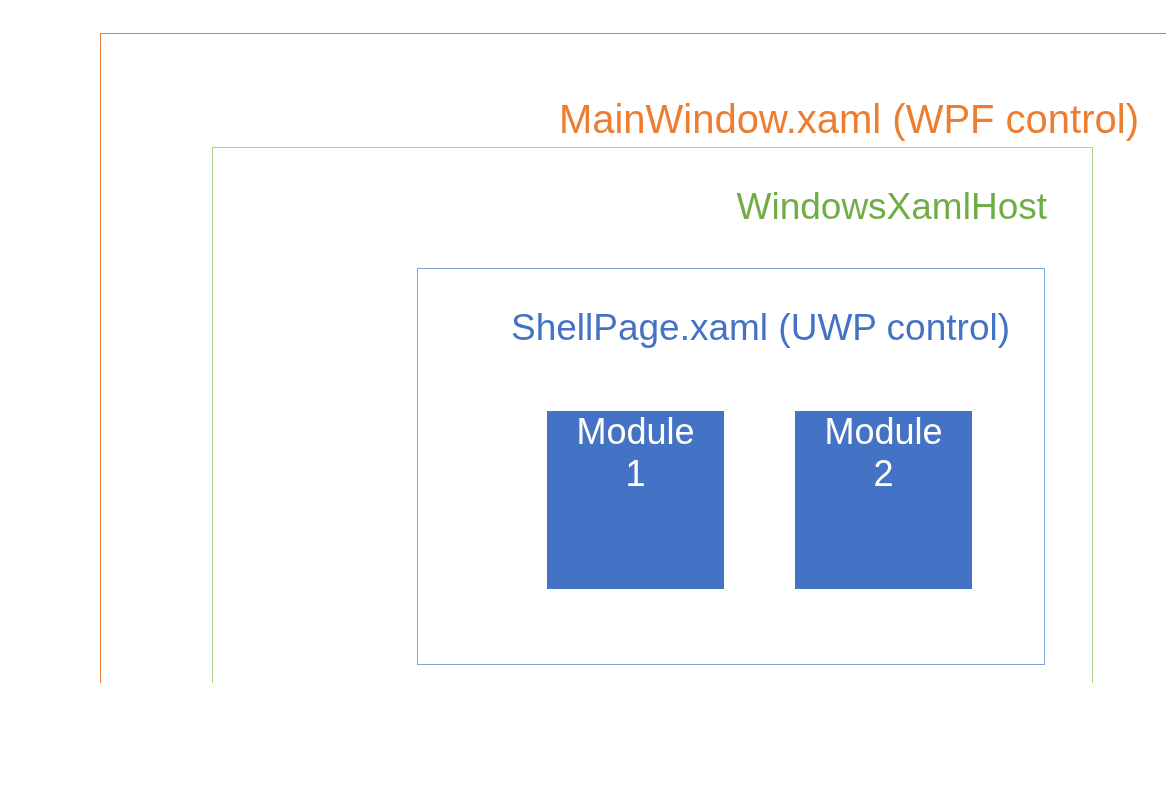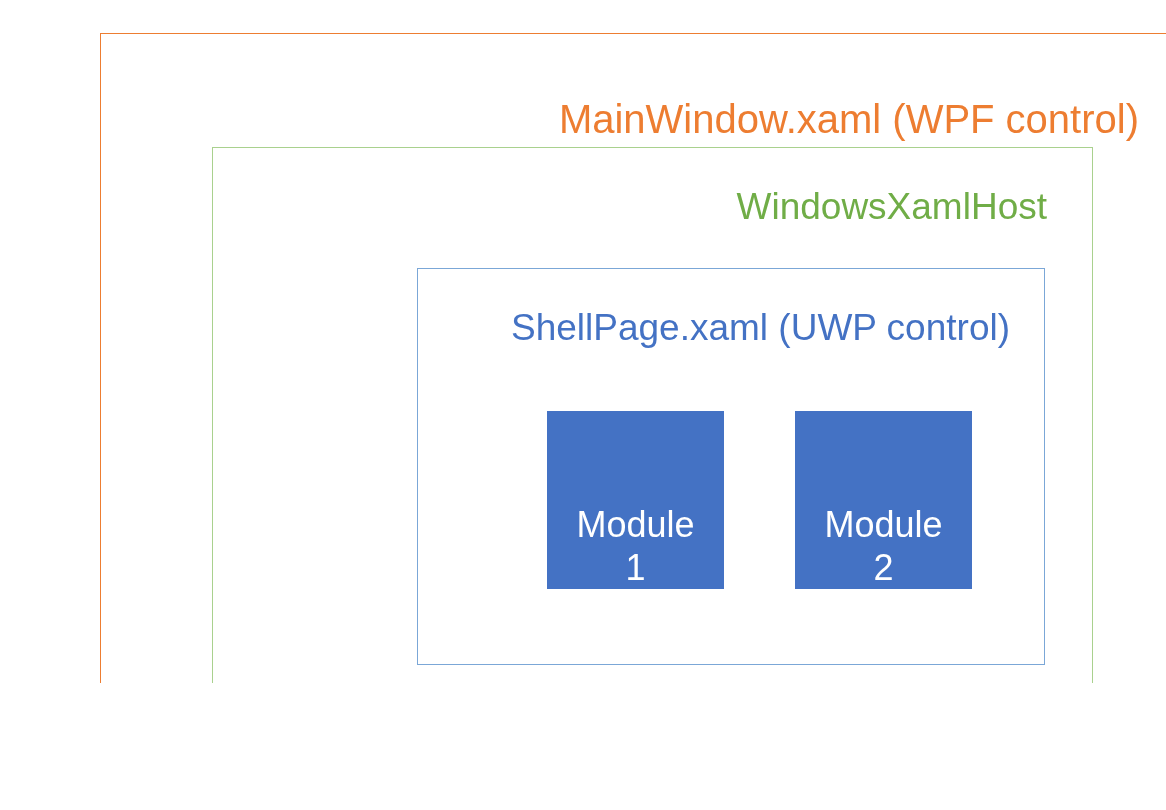--- a/index.html
+++ b/index.html
@@ -84,21 +84,21 @@
     gap: 71px;
   }
   .module-tile {
     width: 177px;
     height: 178px;
     background: #4472C4;
     color: #ffffff;
     display: flex;
     flex-direction: column;
     align-items: center;
-    justify-content: flex-end;
+    justify-content: flex-start;
     font-size: 36px;
     line-height: 1.18;
     text-align: center;
     box-sizing: border-box;
   }
   .module-tile .tile-line {
     display: block;
   }
 </style>
 </head>

